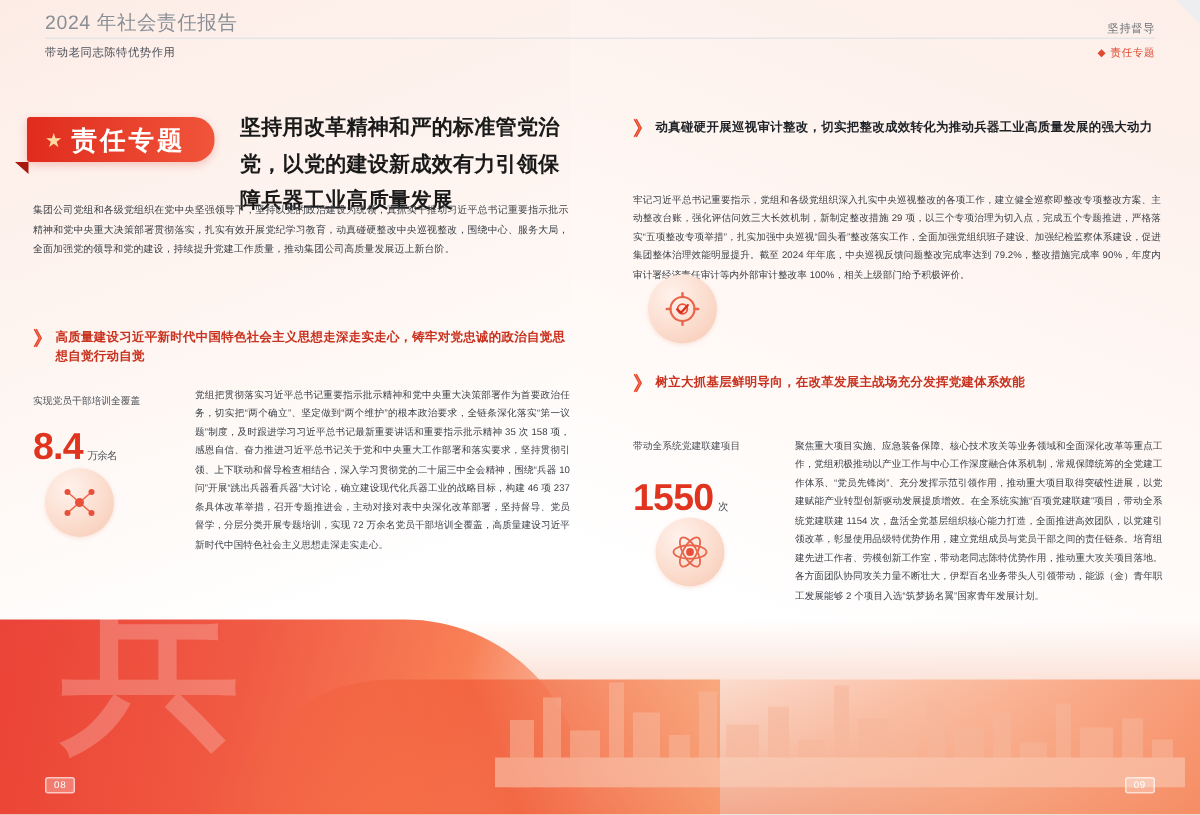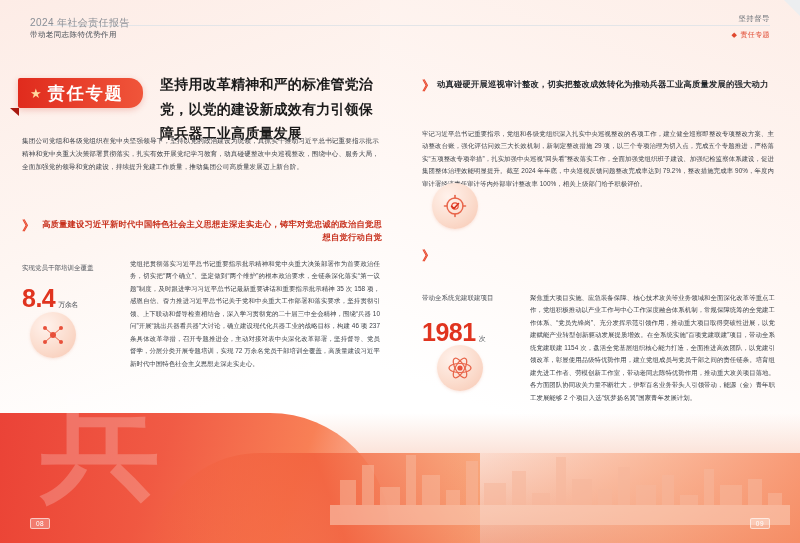--- a/index.html
+++ b/index.html
@@ -74,22 +74,22 @@
     font-size: 120px;
     color: rgba(255,255,255,0.22);
     font-weight: bold;
     letter-spacing: 6px;
     line-height: 1;
     pointer-events: none;
   }
   
   .hdr-left {
     position: absolute;
-    left: 30px; top: 16px;
-    font-size: 10px;
+    left: 30px; top: 6px;
+    font-size: 13px;
     color: #8a8f96;
     letter-spacing: .4px;
   }
   .hdr-company {
     position: absolute;
     left: 30px; top: 30px;
     font-size: 7.5px;
     color: #4a5058;
     letter-spacing: .4px;
   }
@@ -183,21 +183,20 @@
     letter-spacing: -3px;
     flex: 0 0 auto;
     padding-top: 1px;
   }
   .sub-txt {
     font-size: 8.3px;
     line-height: 1.6;
     font-weight: bold;
     color: #c8321f;
     letter-spacing: .2px;
-    text-align: right;
   }
   .sub-txt.dark { color: #1f2328; }
   
   #sub1 { left: 22px; top: 218px; width: 360px; }
   #sub2 { left: 422px; top: 78px;  width: 355px; }
   #sub3 { left: 422px; top: 248px; width: 355px; }
   
   .stat-label {
     position: absolute;
     font-size: 6.5px;
@@ -334,30 +333,31 @@
   <div class="sub" id="sub1">
     <span class="chev">》</span>
     <span class="sub-txt">高质量建设习近平新时代中国特色社会主义思想走深走实走心，铸牢对党忠诚的政治自觉思想自觉行动自觉</span>
   </div>
   <div class="sub" id="sub2">
     <span class="chev">》</span>
     <span class="sub-txt dark">动真碰硬开展巡视审计整改，切实把整改成效转化为推动兵器工业高质量发展的强大动力</span>
   </div>
   <div class="sub" id="sub3">
     <span class="chev">》</span>
+    <span class="sub-txt">树立大抓基层鲜明导向，在改革发展主战场充分发挥党建体系效能</span>
   </div>
 
   <div class="stat-label" id="statlabel1">实现党员干部培训全覆盖</div>
   <div class="stat-num" id="statnum1">
     <span>8.4</span><span class="stat-unit">万余名</span>
   </div>
 
   <div class="stat-label" id="statlabel2">带动全系统党建联建项目</div>
   <div class="stat-num" id="statnum2">
-    <span>1981</span><span class="stat-unit">次</span>
+    <span>1550</span><span class="stat-unit">次</span>
   </div>
 
   <div class="col-body" id="body1">党组把贯彻落实习近平总书记重要指示批示精神和党中央重大决策部署作为首要政治任务，切实把“两个确立”、坚定做到“两个维护”的根本政治要求，全链条深化落实“第一议题”制度，及时跟进学习习近平总书记最新重要讲话和重要指示批示精神 35 次 158 项，感恩自信、奋力推进习近平总书记关于党和中央重大工作部署和落实要求，坚持贯彻引领、上下联动和督导检查相结合，深入学习贯彻党的二十届三中全会精神，围绕“兵器 10 问”开展“跳出兵器看兵器”大讨论，确立建设现代化兵器工业的战略目标，构建 46 项 237 条具体改革举措，召开专题推进会，主动对接对表中央深化改革部署，坚持督导、党员督学，分层分类开展专题培训，实现 72 万余名党员干部培训全覆盖，高质量建设习近平新时代中国特色社会主义思想走深走实走心。</div>
   <div class="col-body" id="body2">牢记习近平总书记重要指示，党组和各级党组织深入扎实中央巡视整改的各项工作，建立健全巡察即整改专项整改方案、主动整改台账，强化评估问效三大长效机制，新制定整改措施 29 项，以三个专项治理为切入点，完成五个专题推进，严格落实“五项整改专项举措”，扎实加强中央巡视“回头看”整改落实工作，全面加强党组织班子建设、加强纪检监察体系建设，促进集团整体治理效能明显提升。截至 2024 年年底，中央巡视反馈问题整改完成率达到 79.2%，整改措施完成率 90%，年度内审计署经济责任审计等内外部审计整改率 100%，相关上级部门给予积极评价。</div>
   <div class="col-body" id="body3">聚焦重大项目实施、应急装备保障、核心技术攻关等业务领域和全面深化改革等重点工作，党组积极推动以产业工作与中心工作深度融合体系机制，常规保障统筹的全党建工作体系、“党员先锋岗”、充分发挥示范引领作用，推动重大项目取得突破性进展，以党建赋能产业转型创新驱动发展提质增效。在全系统实施“百项党建联建”项目，带动全系统党建联建 1154 次，盘活全党基层组织核心能力打造，全面推进高效团队，以党建引领改革，彰显使用品级特优势作用，建立党组成员与党员干部之间的责任链条。培育组建先进工作者、劳模创新工作室，带动老同志陈特优势作用，推动重大攻关项目落地。各方面团队协同攻关力量不断壮大，伊犁百名业务带头人引领带动，能源（金）青年职工发展能够 2 个项目入选“筑梦扬名翼”国家青年发展计划。</div>
 
   <div class="icon-circle" id="icon1">
     <svg width="26" height="26" viewBox="0 0 26 26">
       <g stroke="#e8654a" stroke-width="1" fill="none">
         <line x1="13" y1="13" x2="5" y2="6"></line>

